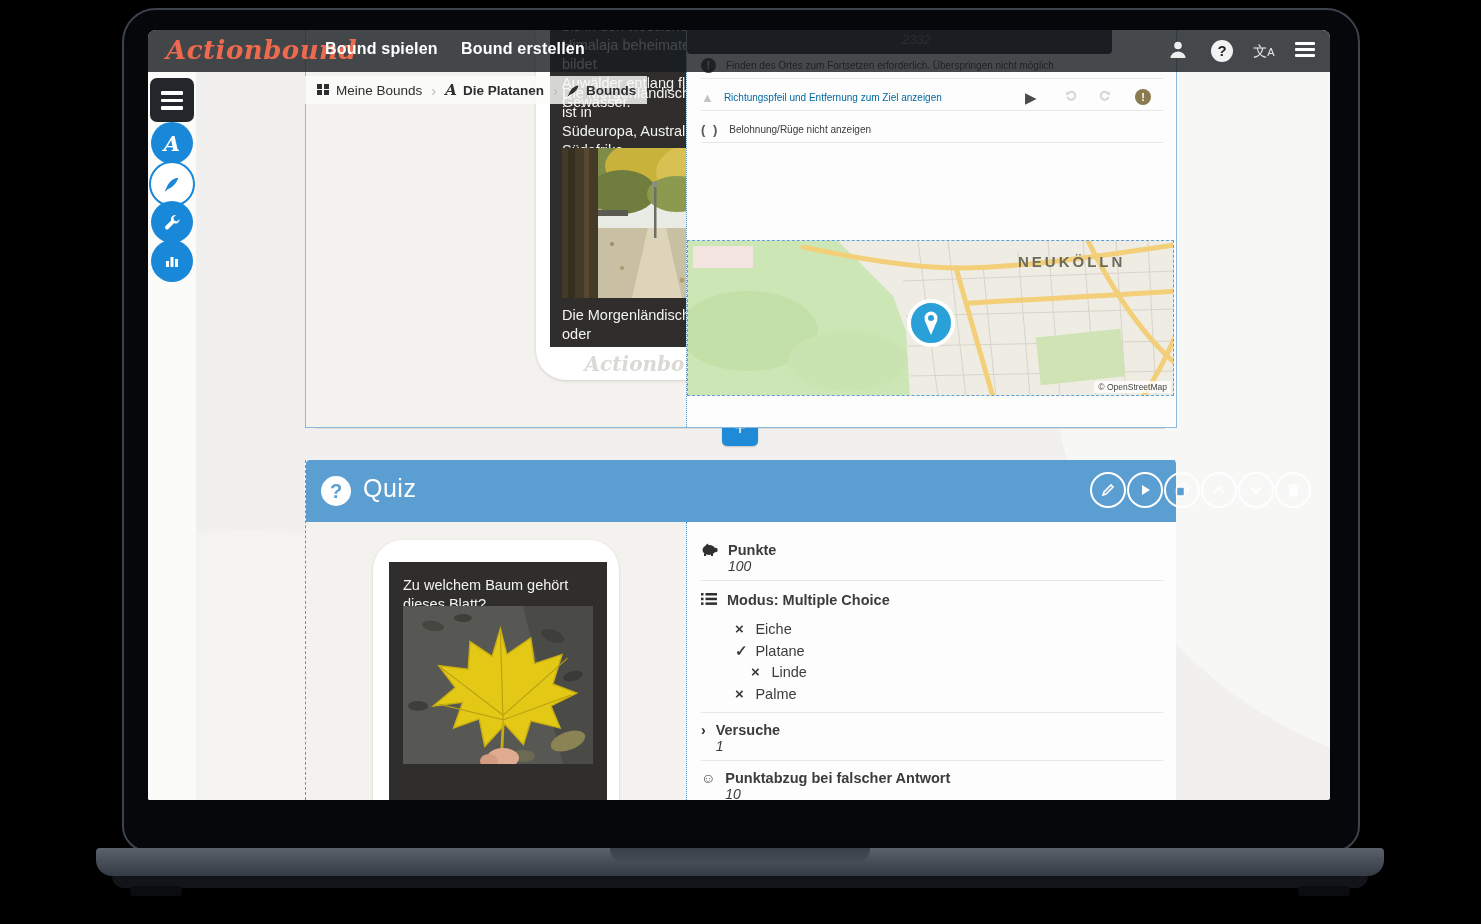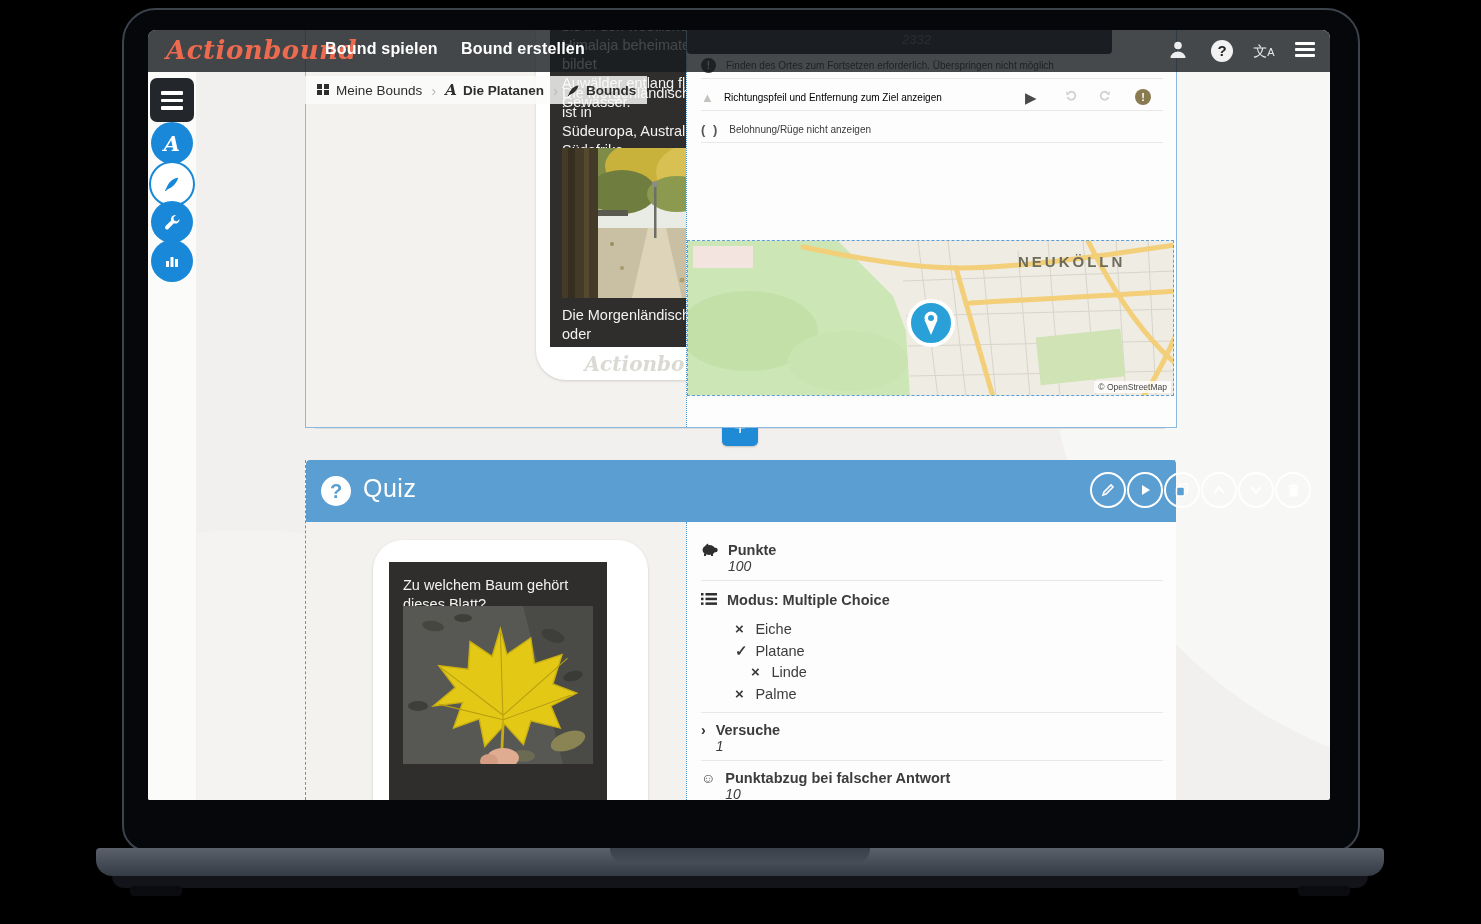--- a/index.html
+++ b/index.html
@@ -52,21 +52,21 @@
   #card1{left:157px;top:-60px;width:870px;height:457px;background:#fdfdfd;
     border:1px solid #8ab8de;border-top:none;z-index:10;}
   
   .phone{background:#fff;border-radius:30px;box-shadow:0 1px 3px rgba(0,0,0,0.15);}
   .phone-screen{background:#2f2e2c;overflow:hidden;}
   .phone-text{color:#f2f2f0;font-size:14.5px;line-height:19px;}
   .watermark{font-family:"DejaVu Serif",serif;font-style:italic;font-weight:bold;color:#dad9d4;
     font-size:20px;text-align:center;}
   
   .set-row-label{font-size:10px;color:#3a3a3a;}
-  .set-row-label.disabled{color:#000000;}
+  .set-row-label.disabled{color:#0369a1;}
   .row-icon{color:#3a3a3a;font-size:13px;}
   .divider{height:1px;background:#e8e8e5;}
   .ctl-icon{font-size:15px;color:#4a4a4a;}
   .ctl-icon.dim{color:#d2d2cf;}
   .warn-circle{width:16px;height:16px;border-radius:50%;background:#8a7a50;color:#fff;
     font-size:11px;font-weight:bold;text-align:center;line-height:16px;}
   .excl-circle{width:15px;height:15px;border-radius:50%;background:#3a3a3a;color:#fff;
     font-size:10px;font-weight:bold;text-align:center;line-height:15px;}
   
   #plus-line{left:167px;top:398px;width:850px;height:1px;background:#dddddb;z-index:5;}
@@ -274,21 +274,21 @@
       <div class="abs tool-circle" style="left:969px;">
         <svg width="15" height="15" viewBox="0 0 15 15">
             <rect x="3.5" y="4.5" width="8" height="9" rx="1" fill="#fff"></rect>
             <rect x="2" y="2.6" width="11" height="1.7" fill="#fff"></rect>
             <rect x="5.5" y="1" width="4" height="1.8" fill="#fff"></rect>
           </svg>
       </div>
     </div>
 
     <div class="abs card-left texture" style="left:0;top:62px;width:380px;height:278px;"></div>
-    <div class="abs phone" style="left:67px;top:80px;width:275px;height:280px;border-radius:30px 30px 0 0;">
+    <div class="abs phone" style="left:67px;top:80px;width:246px;height:280px;border-radius:30px 30px 0 0;">
       <div class="abs phone-screen" style="left:16px;top:22px;width:218px;height:258px;">
         <div class="abs phone-text" style="left:14px;top:14px;width:196px;">Zu welchem Baum gehört dieses Blatt?</div>
 
         <div class="abs" style="left:14px;top:44px;width:190px;height:158px;">
           <svg width="190" height="158" viewBox="0 0 190 158">
             <rect width="190" height="158" fill="#575854"></rect>
             <polygon points="120,0 190,0 190,158 160,158" fill="#4a4b47"></polygon>
             <ellipse cx="150" cy="30" rx="12" ry="6" fill="#3e3f3b" transform="rotate(20 150 30)"></ellipse>
             <ellipse cx="170" cy="70" rx="10" ry="5" fill="#3a3b37" transform="rotate(-15 170 70)"></ellipse>
             <ellipse cx="30" cy="20" rx="11" ry="5" fill="#45463f" transform="rotate(10 30 20)"></ellipse>

